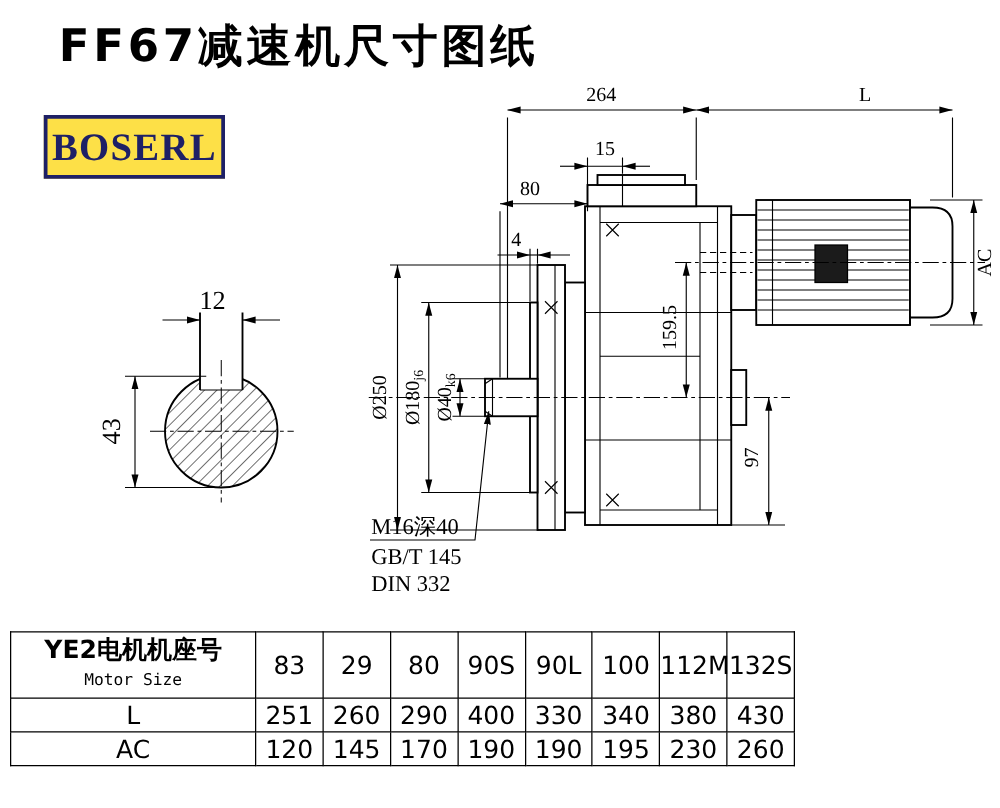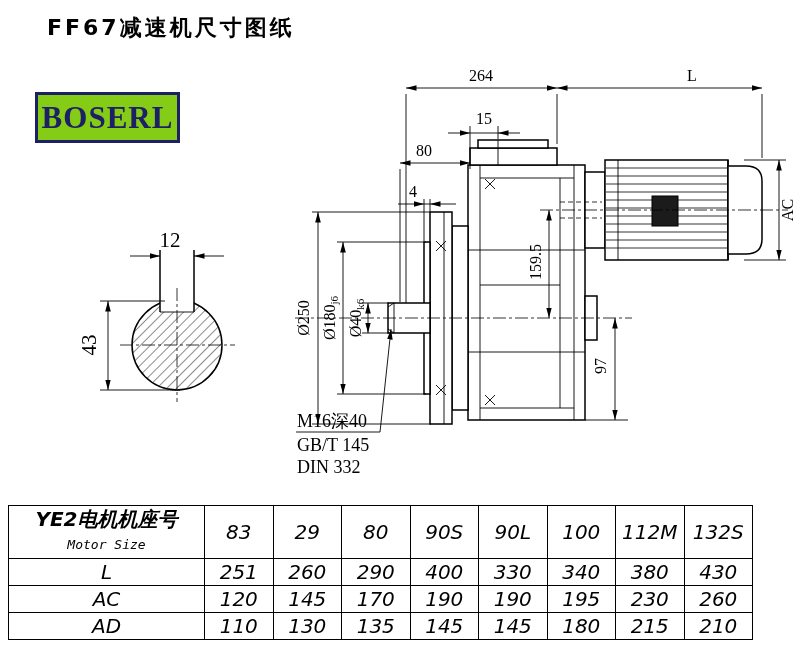--- a/index.html
+++ b/index.html
@@ -1,32 +1,32 @@
 <!DOCTYPE html>
 <html><head>
 <meta charset="utf-8">
 <style>
   html,body{margin:0;padding:0;}
   body{width:800px;height:646px;background:#fff;position:relative;overflow:hidden;font-family:"Liberation Sans",sans-serif;color:#000;}
-  .page-title{position:absolute;left:47px;top:13px;font-family:"DejaVu Sans",sans-serif;font-weight:bold;font-size:22px;letter-spacing:3px;white-space:nowrap;}
-  .brand-box{position:absolute;left:35px;top:92px;width:139px;height:45px;border:3px solid #1e2066;display:flex;align-items:center;justify-content:center;background:#84cc16;}
+  .page-title{position:absolute;left:47px;top:13px;font-family:"DejaVu Sans",sans-serif;font-weight:bold;font-size:36px;letter-spacing:3px;white-space:nowrap;}
+  .brand-box{position:absolute;left:35px;top:92px;width:139px;height:45px;border:3px solid #1e2066;display:flex;align-items:center;justify-content:center;background:#fde047;}
   .brand-text{font-family:"Liberation Serif",serif;font-weight:bold;font-size:31px;color:#1e2066;letter-spacing:1px;}
   svg.drawing{position:absolute;left:0;top:0;}
   .s15{stroke:#000;stroke-width:1.5;}
   .s09{stroke:#000;stroke-width:0.9;}
   .s08{stroke:#000;stroke-width:0.8;}
   .cl{stroke:#000;stroke-width:0.8;stroke-dasharray:13 3 3 3;fill:none;}
   .hid{stroke:#000;stroke-width:0.8;stroke-dasharray:5 3;fill:none;}
   .nf{fill:none;}
   .wf{fill:#fff;}
   .dtxt{font-family:"Liberation Serif",serif;font-size:16px;fill:#000;}
   .big{font-size:21px;}
   .sub{font-size:11px;}
   .note{font-family:"Liberation Serif",serif;font-size:18px;fill:#000;}
-  table.dims-table{position:absolute;left:8px;top:505px;width:745px;border-collapse:collapse;table-layout:fixed;text-align:center;font-style:italic;}
+  table.dims-table{position:absolute;left:8px;top:505px;width:628px;border-collapse:collapse;table-layout:fixed;text-align:center;}
   table.dims-table td{border:1.5px solid #000;height:26px;padding:0;font-family:"DejaVu Sans",sans-serif;font-size:20px;}
   td.hdr{height:54px;}
   .hdr-cn{font-weight:bold;font-size:20px;line-height:26px;}
   .hdr-en{font-family:"DejaVu Sans Mono",monospace;font-size:13px;line-height:26px;}
 </style>
 </head>
 <body>
 
 <div class="page-title">FF67减速机尺寸图纸</div>
 
@@ -232,25 +232,14 @@
       <td>AC</td>
       <td>120</td>
       <td>145</td>
       <td>170</td>
       <td>190</td>
       <td>190</td>
       <td>195</td>
       <td>230</td>
       <td>260</td>
     </tr>
-    <tr>
-      <td>AD</td>
-      <td>110</td>
-      <td>130</td>
-      <td>135</td>
-      <td>145</td>
-      <td>145</td>
-      <td>180</td>
-      <td>215</td>
-      <td>210</td>
-    </tr>
   </tbody>
 </table>
 
 </body></html>

